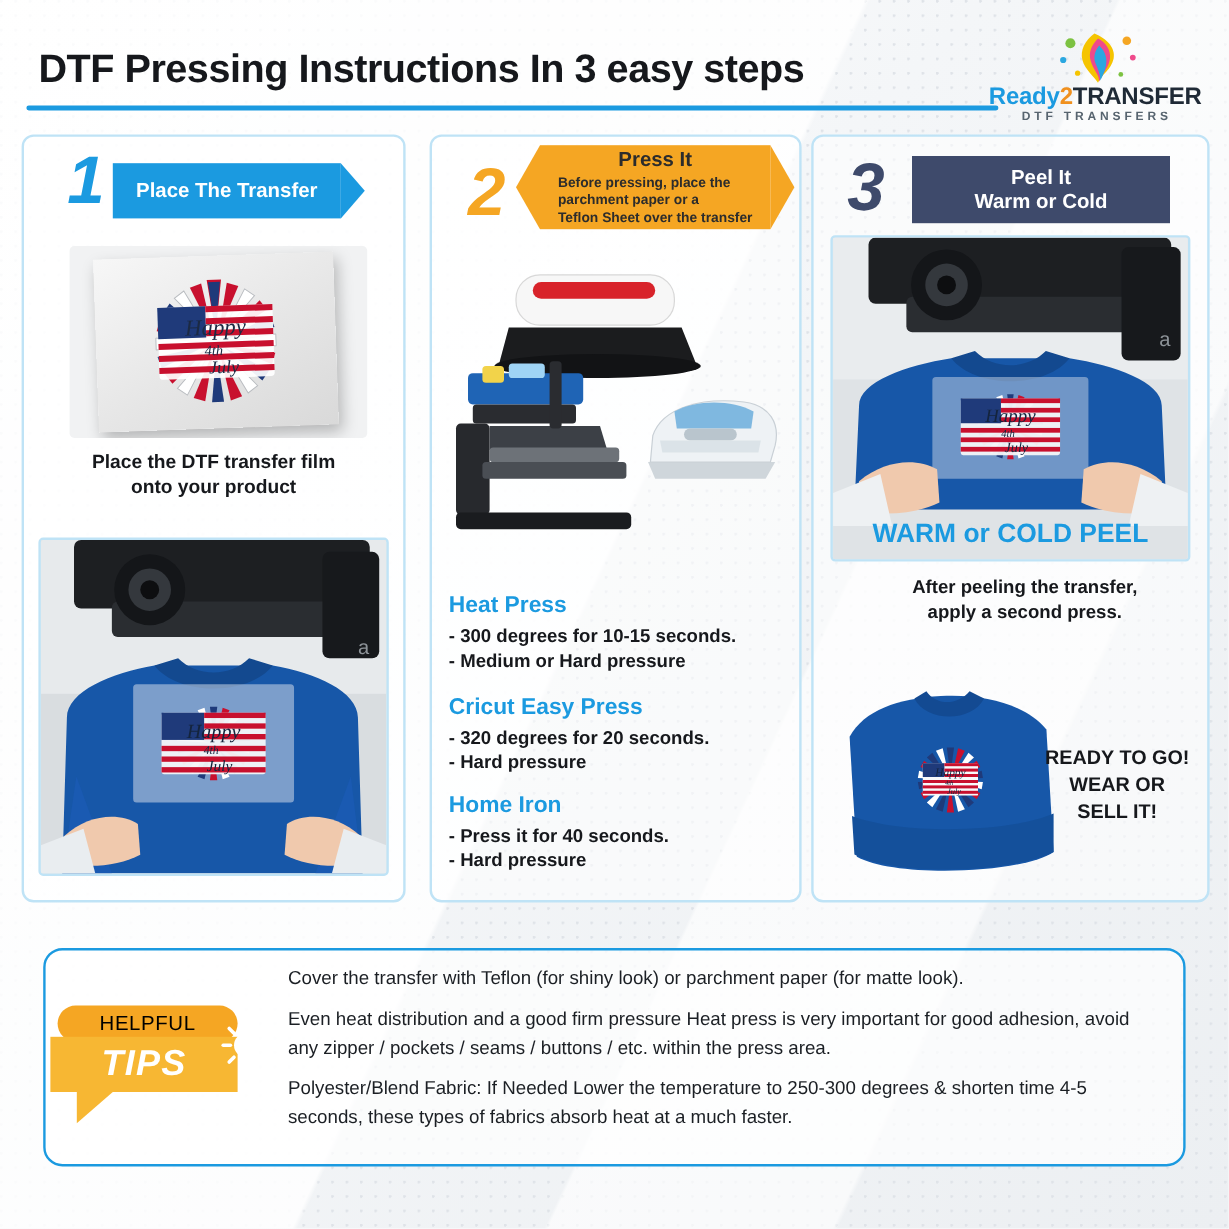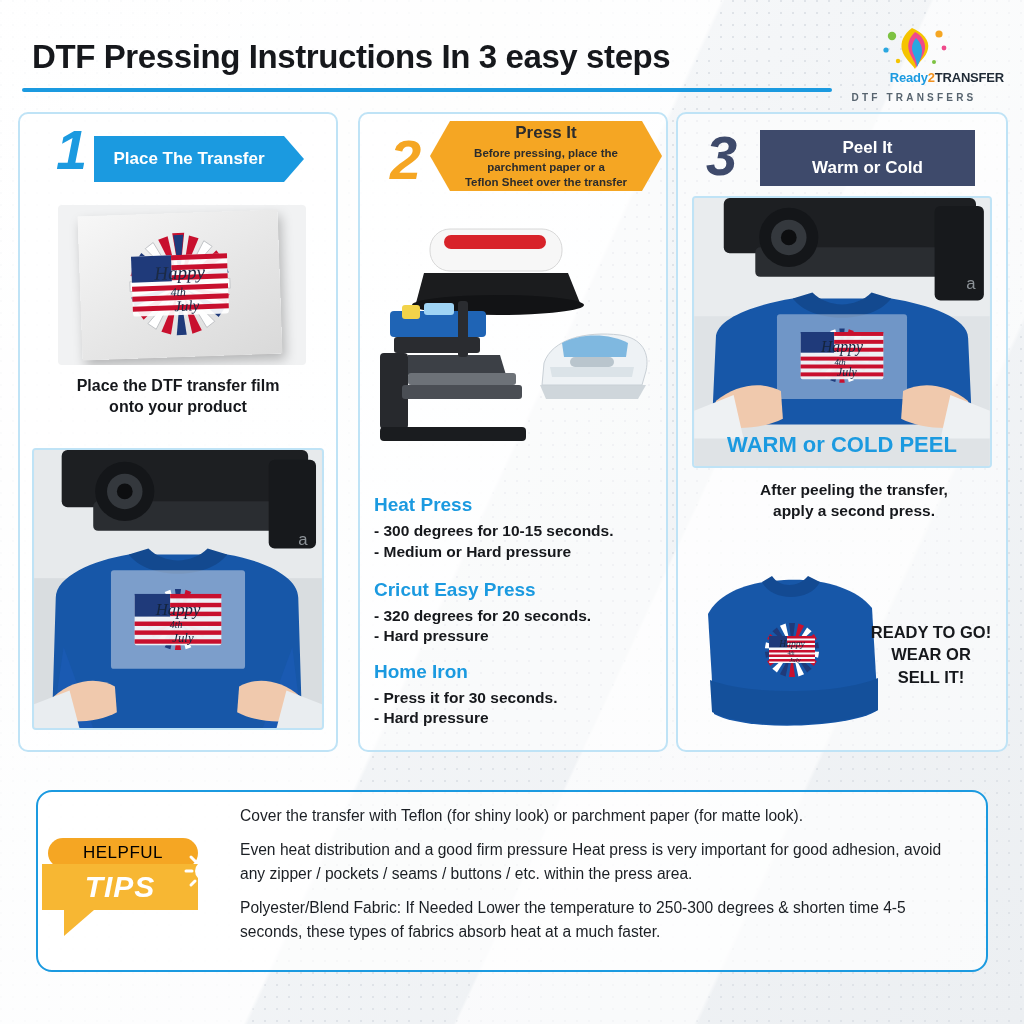--- a/index.html
+++ b/index.html
@@ -35,22 +35,22 @@
     font-size: 33px; font-weight: bold; color: #16181c;
     letter-spacing: -0.4px; white-space: nowrap;
   }
   .title-rule {
     position: absolute; left: 22px; top: 70px; width: 810px; height: 4px;
     background: #1b9ae0; border-radius: 2px;
   }
   .logo { position: absolute; right: 20px; top: 8px; width: 180px; height: 82px; }
   .logo-splash { position: absolute; left: 58px; top: 0; width: 66px; height: 44px; }
   .logo-word {
-    position: absolute; left: 0; top: 44px; width: 180px; text-align: right;
-    font-size: 13px; font-weight: bold; letter-spacing: -0.2px; color: #1f2a36;
+    position: absolute; left: 0; top: 44px; width: 180px; text-align: left;
+    font-size: 20px; font-weight: bold; letter-spacing: -0.2px; color: #1f2a36;
     white-space: nowrap;
   }
   .logo-word .r2 { color: #1b9ae0; }
   .logo-word .t2 { color: #f0901e; }
   .logo-sub {
     position: absolute; left: 0; top: 66px; width: 180px; text-align: center;
     font-size: 10px; letter-spacing: 3.2px; color: #57646f; font-weight: bold;
   }
 
   
@@ -402,21 +402,21 @@
       <path d="M292 258 L256 244 L246 282 L292 282 Z" fill="#e9edf0"></path>
     </svg>
   </div>
 
   <div class="card" id="card2"></div>
 
   <div class="step-num num-orange" style="left:390px; top:132px;">2</div>
   <div class="banner banner-orange" style="left:450px; top:128px; width:192px; height:56px;">
     <div class="banner-body" style="width:192px; height:70px; padding:0 8px;">
       <span style="font-size:17px;">Press It</span>
-      <span style="font-size:11.5px; font-weight:bold; line-height:1.25; text-align:center; white-space:pre-line; margin-top:3px;">Before pressing, place the
+      <span style="font-size:11.5px; font-weight:bold; line-height:1.25; text-align:left; white-space:pre-line; margin-top:3px;">Before pressing, place the
 parchment paper or a
 Teflon Sheet over the transfer</span>
       <span class="tail-left" style="border-top-width:35px; border-bottom-width:35px;"></span>
       <span class="tail-right orange" style="border-top-width:35px; border-bottom-width:35px;"></span>
     </div>
   </div>
 
   <div class="photo" style="left:372px; top:205px; width:288px; height:245px; background:transparent;">
     <svg viewBox="0 0 288 245" style="width:100%;height:100%">
 
@@ -452,21 +452,21 @@
 
   <div class="s2h" style="left:374px; top:494px;">Heat Press</div>
   <div class="s2l" style="left:374px; top:522px;">- 300 degrees for 10-15 seconds.</div>
   <div class="s2l" style="left:374px; top:543px;">- Medium or Hard pressure</div>
 
   <div class="s2h" style="left:374px; top:579px;">Cricut Easy Press</div>
   <div class="s2l" style="left:374px; top:607px;">- 320 degrees for 20 seconds.</div>
   <div class="s2l" style="left:374px; top:627px;">- Hard pressure</div>
 
   <div class="s2h" style="left:374px; top:661px;">Home Iron</div>
-  <div class="s2l" style="left:374px; top:689px;">- Press it for 30 seconds.</div>
+  <div class="s2l" style="left:374px; top:689px;">- Press it for 40 seconds.</div>
   <div class="s2l" style="left:374px; top:709px;">- Hard pressure</div>
 
   <div class="card" id="card3"></div>
 
   <div class="step-num num-navy" style="left:706px; top:128px;">3</div>
   <div class="banner banner-navy" style="left:760px; top:130px; width:215px; height:56px;">
     <div class="banner-body" style="width:215px; height:56px;">
       <span style="font-size:17px;">Peel It</span>
       <span style="font-size:17px;">Warm or Cold</span>
     </div>

